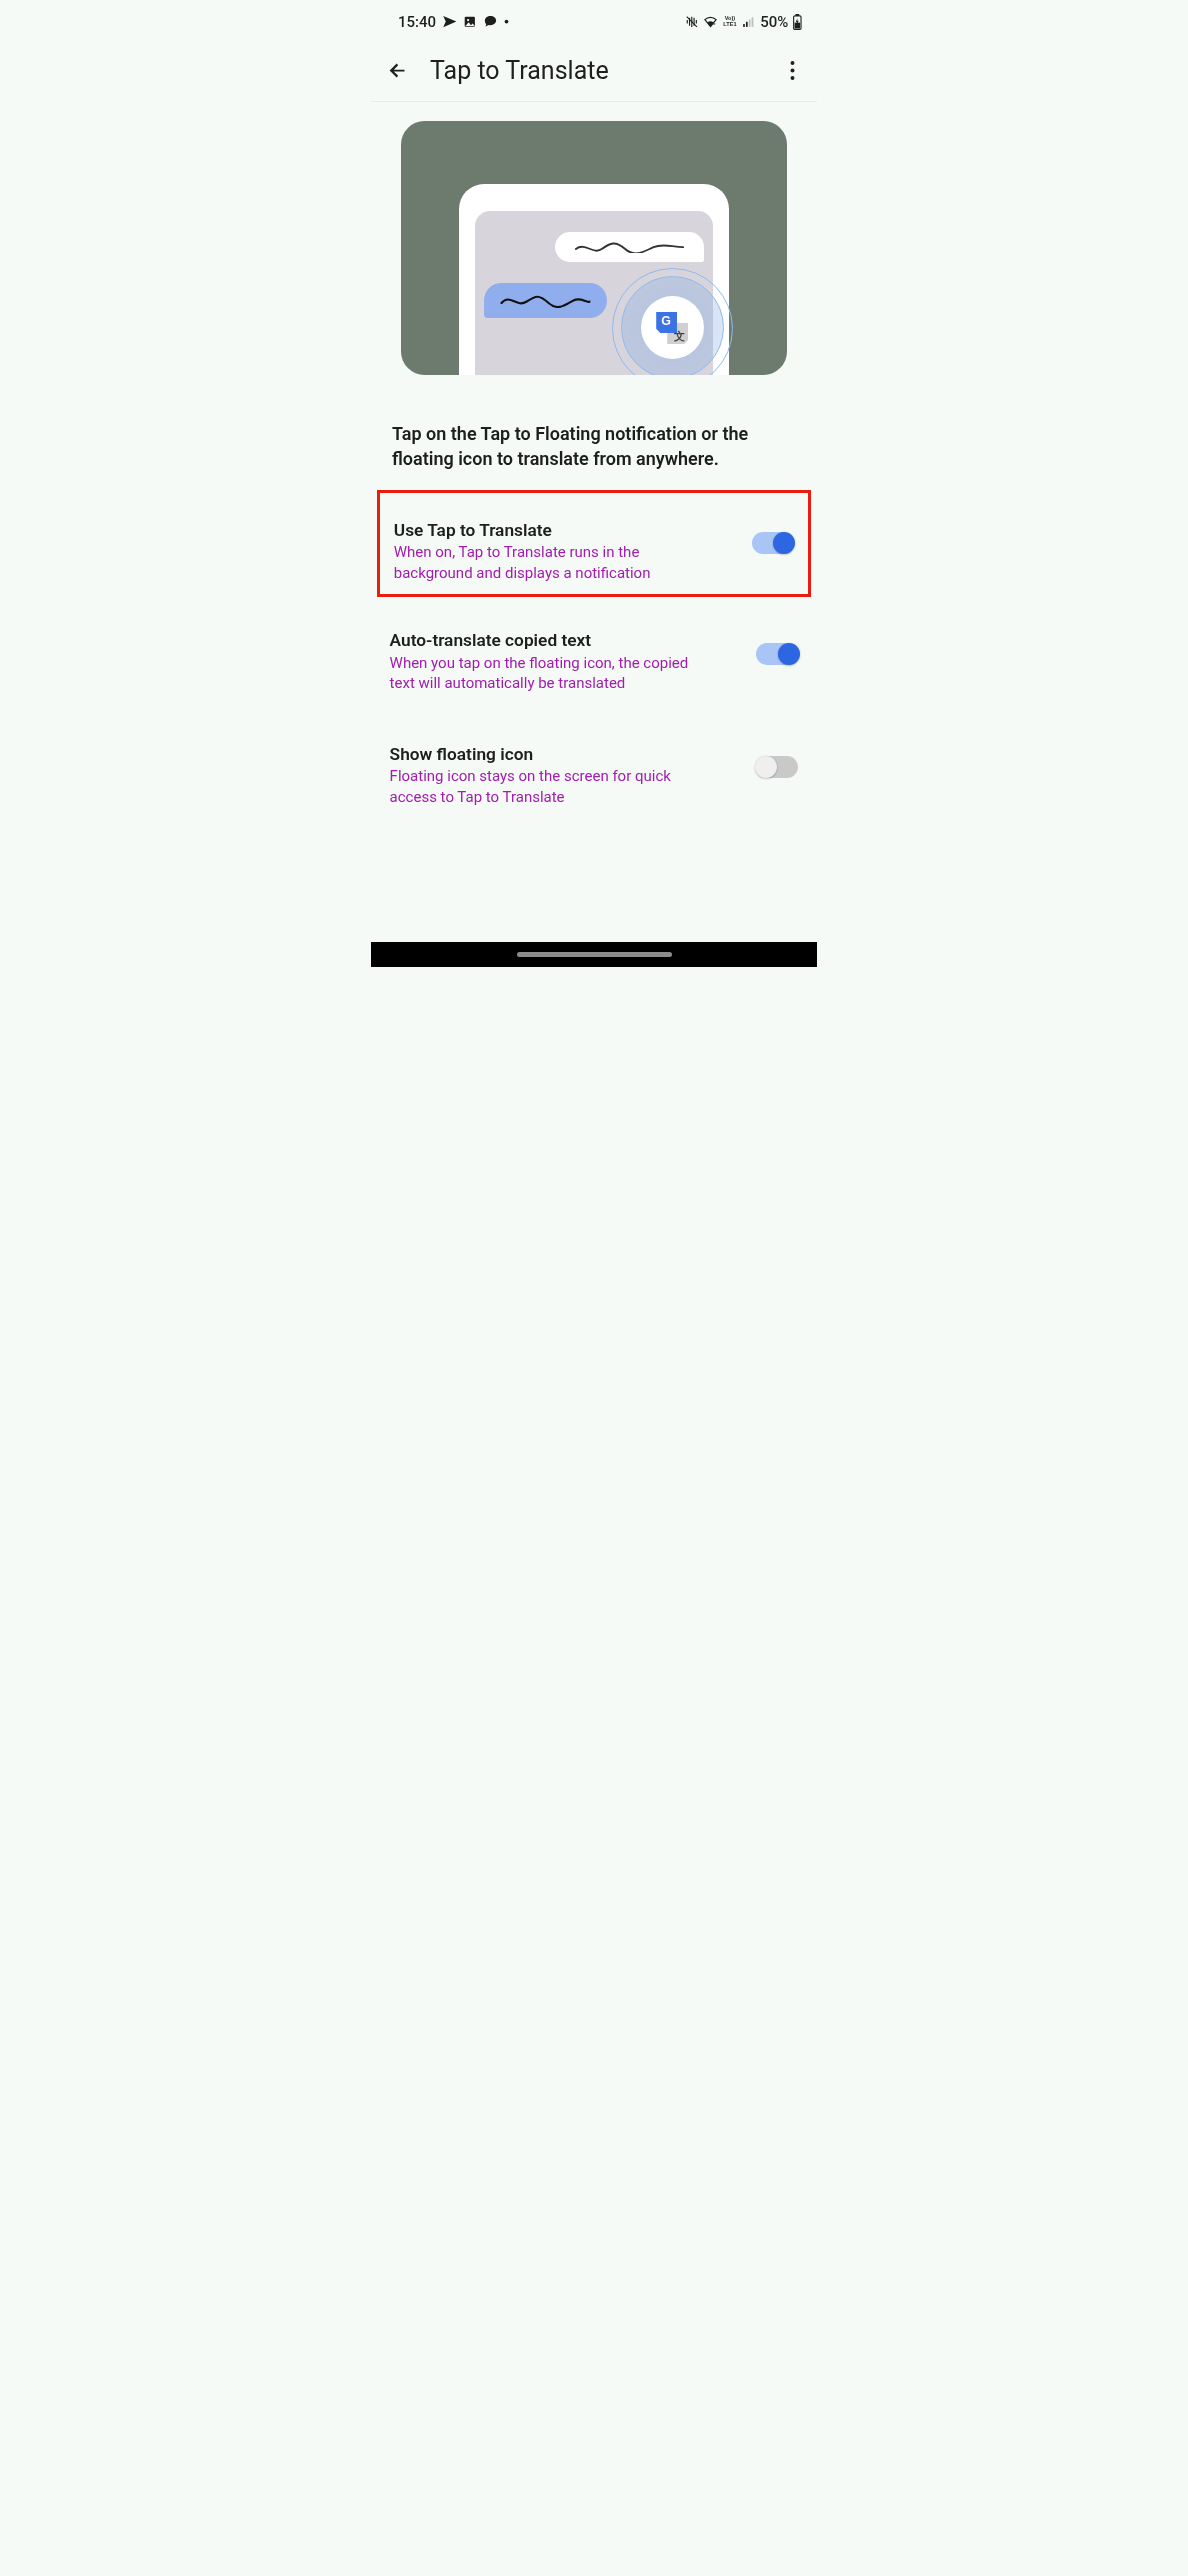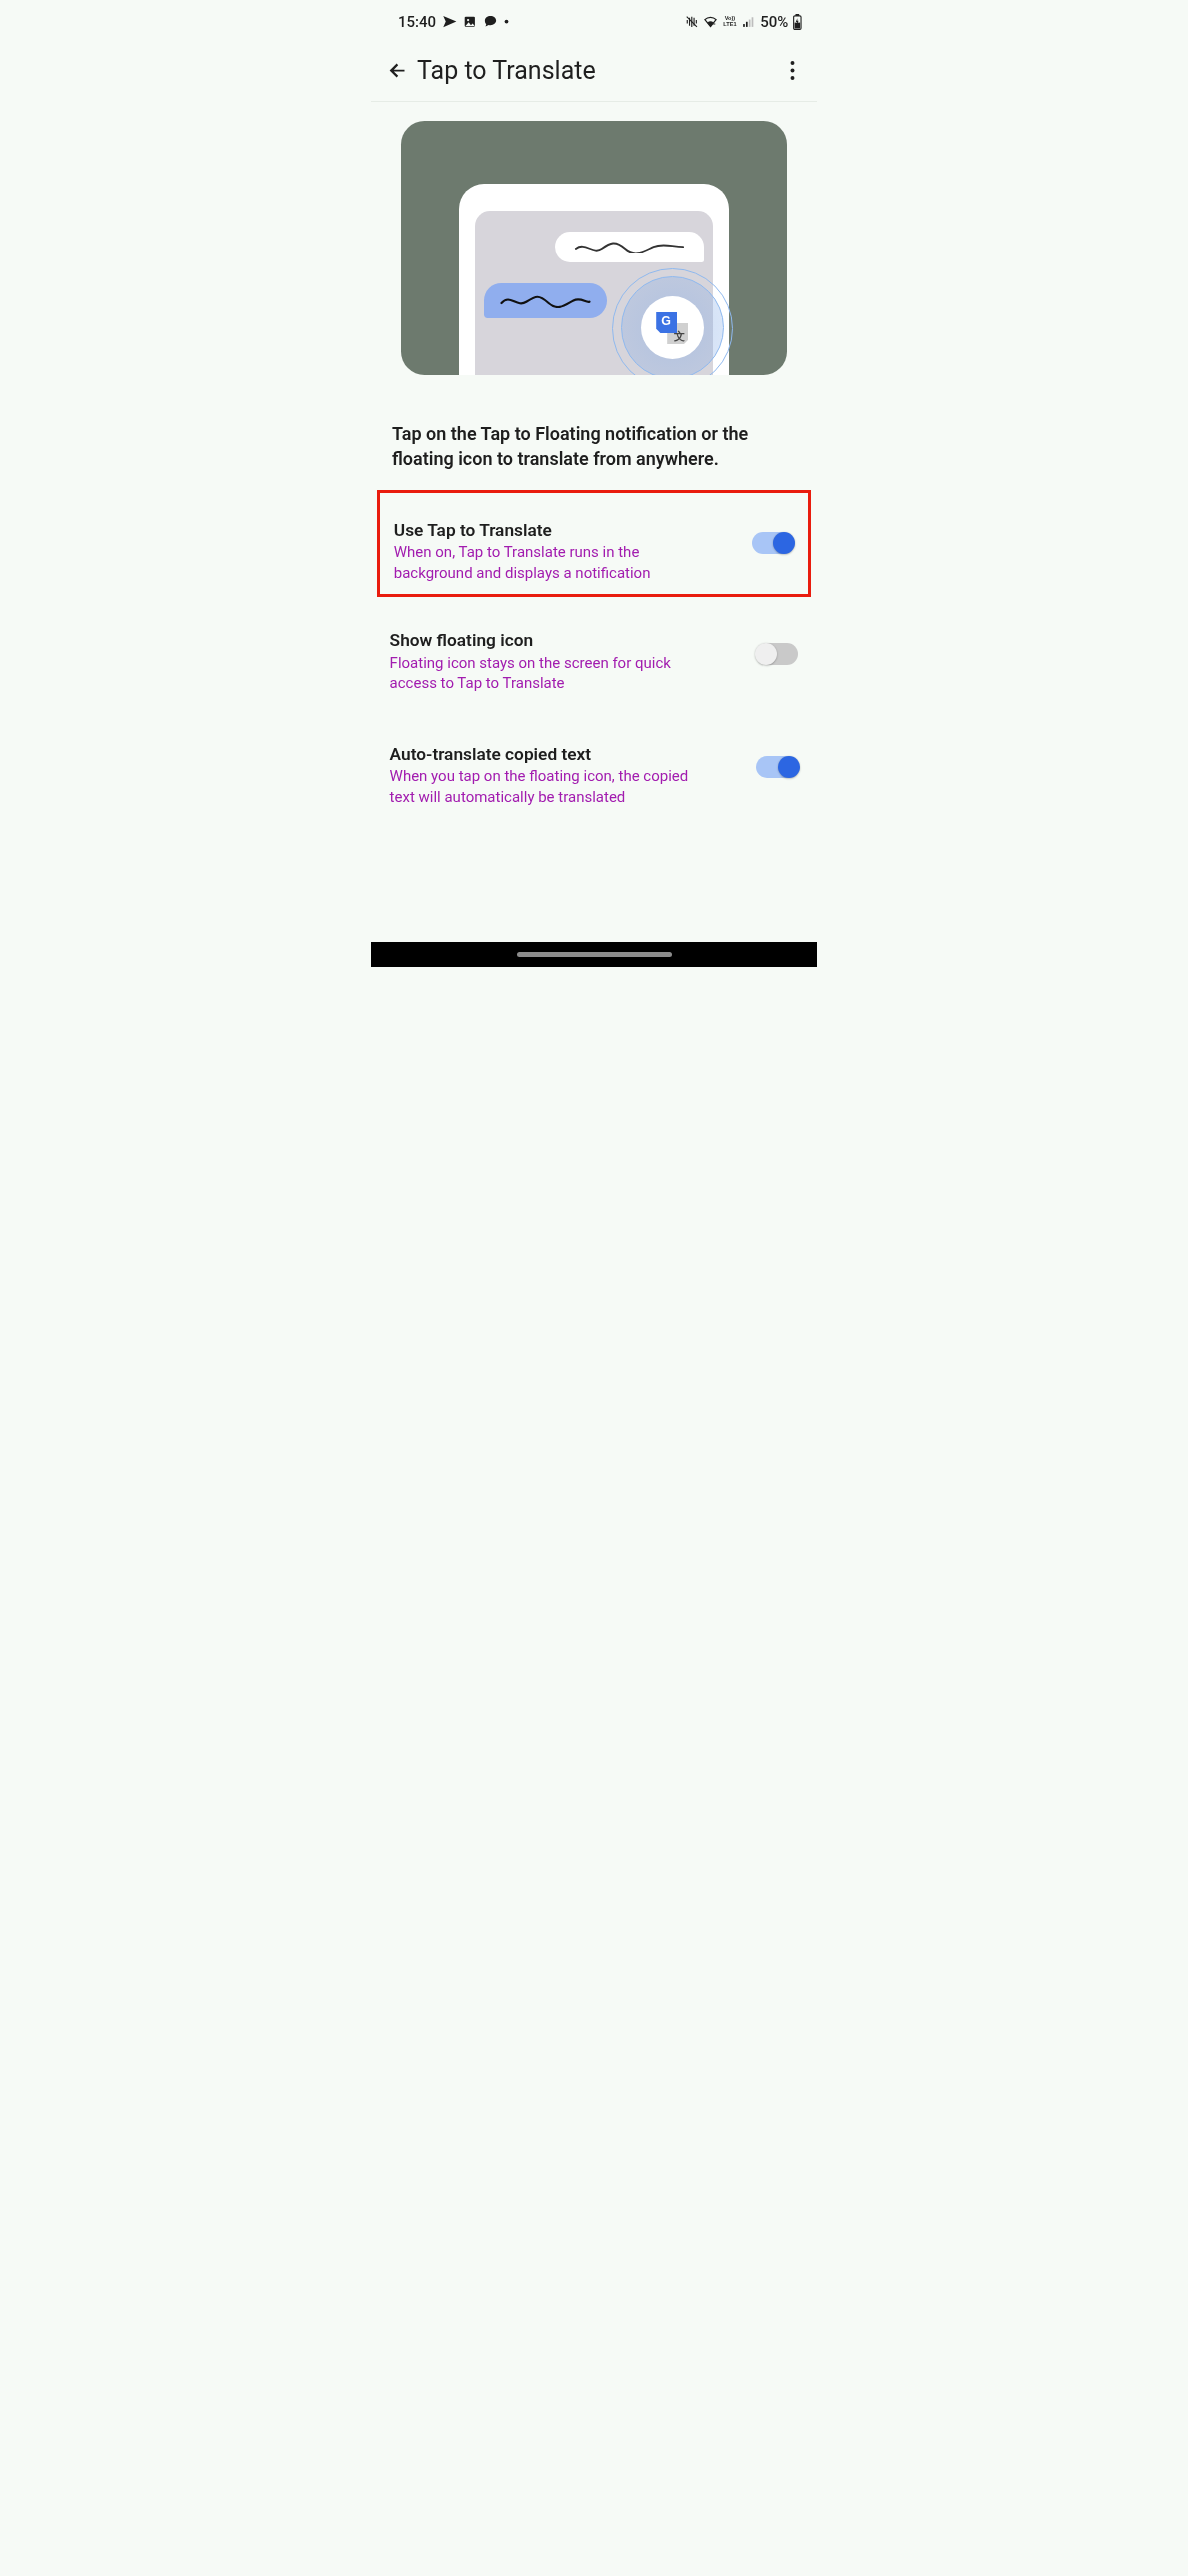--- a/index.html
+++ b/index.html
@@ -30,21 +30,21 @@
     .status-right { gap: 5px; }
     .status-icon { display: inline-flex; }
     .battery-pct { font-size: 15px; }
 
     
     .app-bar {
       display: flex;
       align-items: center;
       padding: 12.4px 11px 15px;
       border-bottom: 1.2px solid #e6ece6;
-      gap: 4px;
+      gap: 17px;
     }
     .back-btn { padding: 5px; cursor: pointer; display:inline-flex; }
     .app-title {
       font-size: 25px;
       font-weight: 400;
       color: #1f1f1f;
       flex: 1;
     }
     .overflow-btn { padding: 5px 11px; cursor: pointer; display:inline-flex; }
 
@@ -314,38 +314,38 @@
       <div class="setting-title">Use Tap to Translate</div>
       <div class="setting-sub">When on, Tap to Translate runs in the background and displays a notification</div>
     </div>
     <div class="toggle on">
         <div class="knob"></div>
       </div>
   </div>
 
   <div class="setting-row">
     <div class="setting-text">
+      <div class="setting-title">Auto-translate copied text</div>
+      <div class="setting-sub">When you tap on the floating icon, the copied text will automatically be translated</div>
+    </div>
+    <div class="toggle on">
+        <div class="knob"></div>
+      </div>
+  </div>
+
+  <div class="setting-row">
+    <div class="setting-text">
       <div class="setting-title">Show floating icon</div>
       <div class="setting-sub">Floating icon stays on the screen for quick access to Tap to Translate</div>
     </div>
     <div class="toggle off">
         <div class="knob"></div>
       </div>
   </div>
 
-  <div class="setting-row">
-    <div class="setting-text">
-      <div class="setting-title">Auto-translate copied text</div>
-      <div class="setting-sub">When you tap on the floating icon, the copied text will automatically be translated</div>
-    </div>
-    <div class="toggle on">
-        <div class="knob"></div>
-      </div>
-  </div>
-
 </div>
 
 <div class="spacer"></div>
 
 <div class="nav-bar">
   <div class="nav-pill"></div>
 </div>
 
 
 </body></html>

